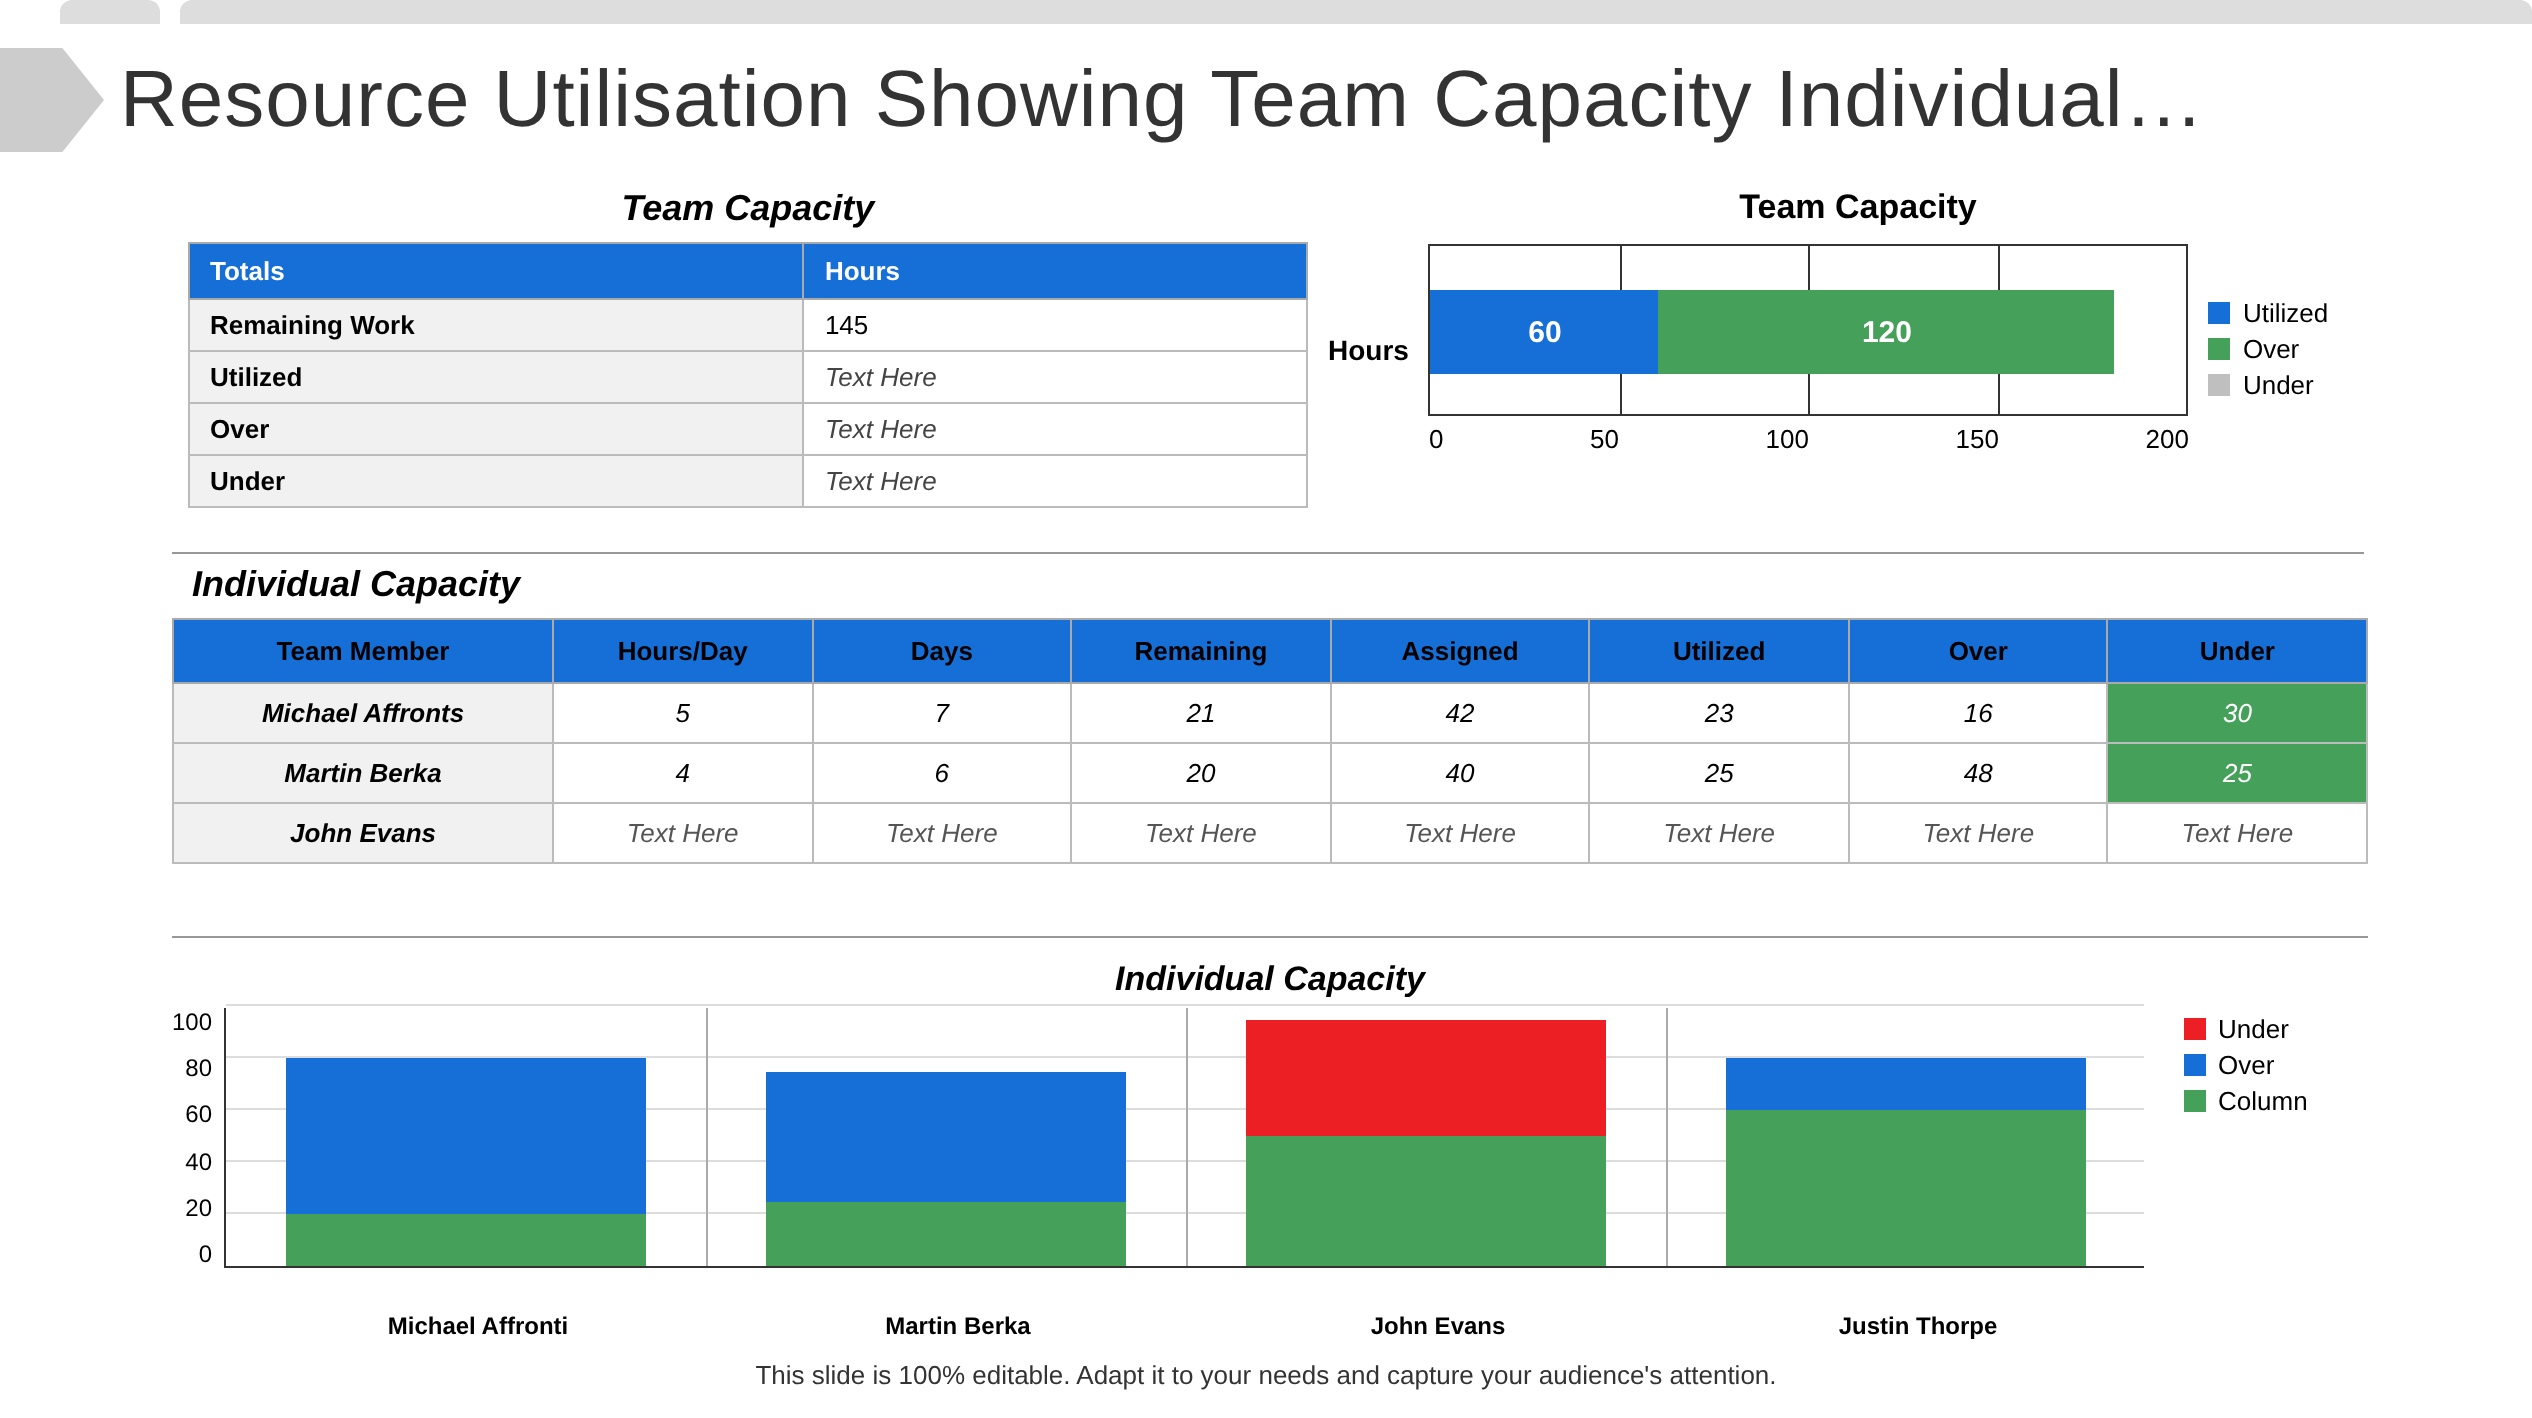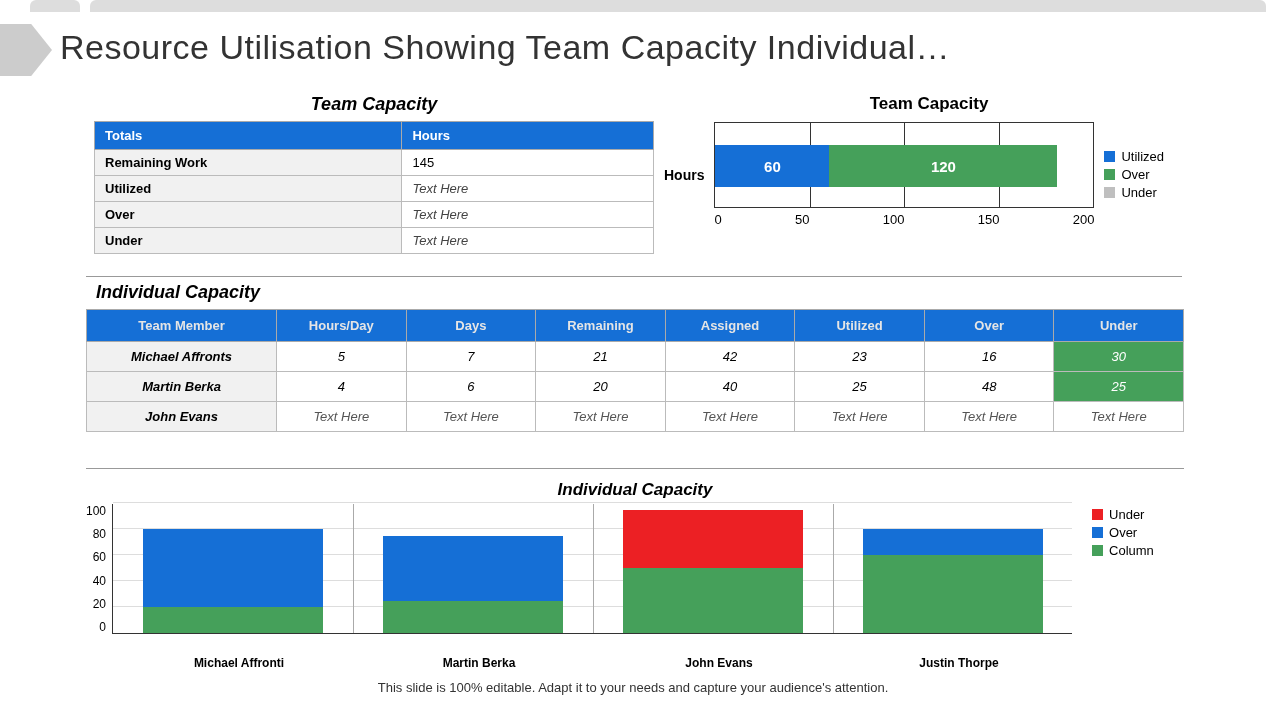--- a/index.html
+++ b/index.html
@@ -2,21 +2,21 @@
 <html><head>
 <meta charset="utf-8">
 <style>
 * { box-sizing: border-box; margin: 0; padding: 0; }
 body { font-family: Arial, sans-serif; background: #fff; width: 1266px; height: 709px; position: relative; overflow: hidden; }
 .top-dec { position: absolute; top: 0; left: 0; width: 1266px; height: 14px; }
 .top-dec .grey1 { position: absolute; top: 0; left: 30px; width: 50px; height: 12px; background: #ddd; border-radius: 6px 6px 0 0; }
 .top-dec .grey2 { position: absolute; top: 0; left: 90px; width: 1176px; height: 12px; background: #ddd; border-radius: 6px 6px 0 0; }
 .title-bar { position: absolute; top: 24px; left: 0; width: 1266px; height: 52px; }
 .title-bar .chev { position: absolute; left: 0; top: 0; width: 52px; height: 52px; background: #ccc; clip-path: polygon(0 0, 60% 0, 100% 50%, 60% 100%, 0 100%); }
-.title-bar h1 { position: absolute; left: 60px; top: 4px; font-size: 34px; font-weight: 400; color: #333; letter-spacing: 0.5px; }
+.title-bar h1 { position: absolute; left: 60px; top: 4px; font-size: 40px; font-weight: 400; color: #333; letter-spacing: 0.5px; }
 .section-team { position: absolute; top: 94px; left: 94px; width: 1090px; }
 .team-cap-title { text-align: center; font-style: italic; font-weight: bold; font-size: 18px; width: 560px; margin-bottom: 6px; }
 .tbl { border-collapse: collapse; width: 560px; font-size: 13px; }
 .tbl th { background: #156fd6; color: #fff; text-align: left; padding: 6px 10px; font-weight: bold; border: 1px solid #aaa; }
 .tbl td { padding: 5px 10px; border: 1px solid #bbb; }
 .tbl .lbl { background: #f1f1f1; font-weight: bold; }
 .tbl .plain { background: #fff; font-style: italic; color: #444; }
 .tbl .val { background: #fff; }
 .team-chart { position: absolute; top: 0; right: -10px; width: 530px; }
 .team-chart .tc-title { text-align: center; font-weight: bold; font-size: 17px; margin-bottom: 8px; }
@@ -28,21 +28,21 @@
 .tc-bar-row { position: absolute; top: 22px; height: 42px; left: 0; display: flex; }
 .tc-seg { height: 42px; display: flex; align-items: center; justify-content: center; color: #fff; font-size: 15px; font-weight: bold; }
 .tc-xaxis { display: flex; justify-content: space-between; font-size: 13px; margin-top: 4px; }
 .legend { font-size: 13px; }
 .legend .row { display: flex; align-items: center; gap: 6px; margin: 3px 0; }
 .legend .sw { width: 11px; height: 11px; }
 .divider { position: absolute; top: 276px; left: 86px; width: 1096px; height: 1px; background: #999; }
 .section-indiv { position: absolute; top: 282px; left: 86px; width: 1098px; }
 .indiv-title { font-style: italic; font-weight: bold; font-size: 18px; margin: 0 0 6px 10px; }
 .tbl2 { border-collapse: collapse; width: 1098px; font-size: 13px; }
-.tbl2 th { background: #156fd6; color: #e5e5e5; text-align: center; padding: 8px 4px; font-weight: bold; border: 1px solid #aaa; }
+.tbl2 th { background: #156fd6; color: #000000; text-align: center; padding: 8px 4px; font-weight: bold; border: 1px solid #aaa; }
 .tbl2 td { padding: 7px 20px; border: 1px solid #bbb; text-align: center; }
 .tbl2 .name { background: #f1f1f1; font-weight: bold; font-style: italic; }
 .tbl2 .it { font-style: italic; }
 .tbl2 .ph { font-style: italic; color: #555; }
 .tbl2 .green { background: #45a05a; color: #fff; font-style: italic; }
 .divider2 { position: absolute; top: 468px; left: 86px; width: 1098px; height: 1px; background: #999; }
 .section-chart2 { position: absolute; top: 480px; left: 86px; width: 1098px; }
 .ic-title { text-align: center; font-style: italic; font-weight: bold; font-size: 17px; margin-bottom: 4px; }
 .ic-body { display: flex; gap: 20px; }
 .ic-plot-wrap { display: flex; }

